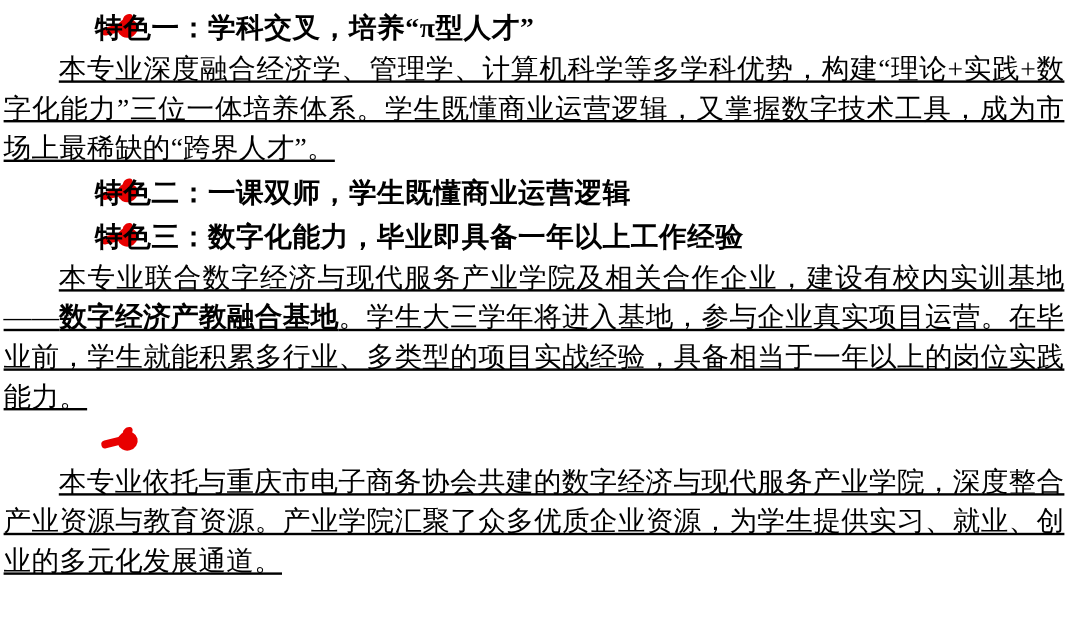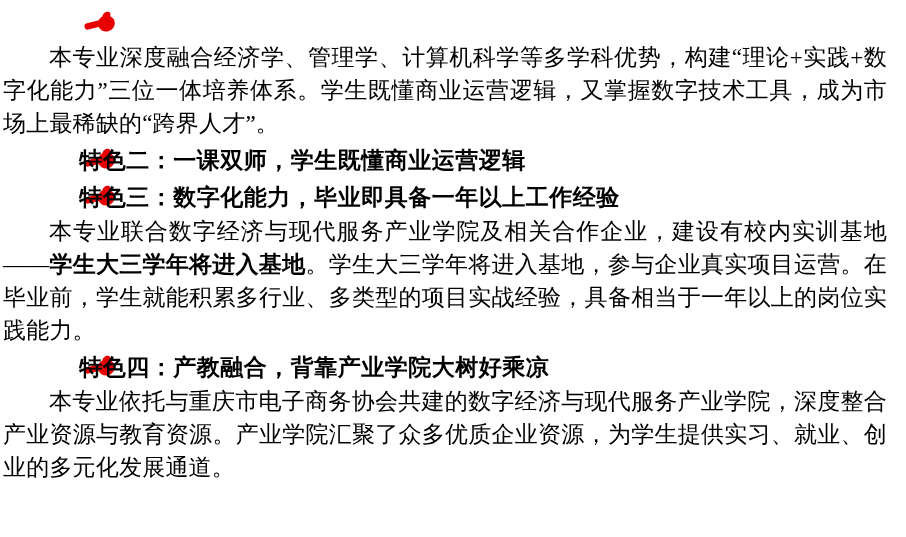--- a/index.html
+++ b/index.html
@@ -11,36 +11,36 @@
   .feature-section{margin:0;}
   .section-title{
     margin:4px 0 0 0;font-size:23px;line-height:33px;font-weight:700;
     text-indent:1.75em;white-space:nowrap;letter-spacing:0.5px;
   }
   .hand-icon{
     display:inline-block;width:32px;height:24px;vertical-align:-4px;margin-right:4px;
   }
   .section-paragraph{
     margin:1px 16px 0 0;font-size:23px;line-height:33px;
-    text-align:justify;text-indent:2em;letter-spacing:0.2px;
+    text-align:justify;text-indent:2em;letter-spacing:0.2px;text-decoration:underline;
   }
   .bold-seg{font-weight:700;}
 </style>
 </head>
 <body>
 
 <main class="page">
   <section class="feature-section">
     <h2 class="section-title"><span class="hand-icon" style="color: rgb(232, 0, 0);"><svg width="32" height="24" viewBox="0 0 32 24" xmlns="http://www.w3.org/2000/svg">
           <g transform="rotate(-14 16 12)" fill="currentColor">
             <ellipse cx="22" cy="14" rx="8.5" ry="8"></ellipse>
             <rect x="0" y="9" width="22" height="6.5" rx="3.2"></rect>
             <path d="M19 9 C19.5 4 24 1.5 27.5 3.5 C29.5 5 28 9 24.5 9.5 Z"></path>
           </g>
-        </svg></span></h2>
+        </svg></span><span>特色一：学科交叉，培养“π型人才”</span></h2>
     <p class="section-paragraph"><span>本专业深度融合经济学、管理学、计算机科学等多学科优势，构建“理论+实践+数字化能力”三位一体培养体系。学生既懂商业运营逻辑，又掌握数字技术工具，成为市场上最稀缺的“跨界人才”。</span></p>
   </section>
 
   <section class="feature-section">
     <h2 class="section-title"><span class="hand-icon" style="color: rgb(232, 0, 0);"><svg width="32" height="24" viewBox="0 0 32 24" xmlns="http://www.w3.org/2000/svg">
           <g transform="rotate(-14 16 12)" fill="currentColor">
             <ellipse cx="22" cy="14" rx="8.5" ry="8"></ellipse>
             <rect x="0" y="9" width="22" height="6.5" rx="3.2"></rect>
             <path d="M19 9 C19.5 4 24 1.5 27.5 3.5 C29.5 5 28 9 24.5 9.5 Z"></path>
           </g>
@@ -48,26 +48,26 @@
   </section>
 
   <section class="feature-section">
     <h2 class="section-title"><span class="hand-icon" style="color: rgb(232, 0, 0);"><svg width="32" height="24" viewBox="0 0 32 24" xmlns="http://www.w3.org/2000/svg">
           <g transform="rotate(-14 16 12)" fill="currentColor">
             <ellipse cx="22" cy="14" rx="8.5" ry="8"></ellipse>
             <rect x="0" y="9" width="22" height="6.5" rx="3.2"></rect>
             <path d="M19 9 C19.5 4 24 1.5 27.5 3.5 C29.5 5 28 9 24.5 9.5 Z"></path>
           </g>
         </svg></span><span>特色三：数字化能力，毕业即具备一年以上工作经验</span></h2>
-    <p class="section-paragraph"><span>本专业联合数字经济与现代服务产业学院及相关合作企业，建设有校内实训基地——</span><span class="bold-seg">学生大三学年将进入基地</span><span>。学生大三学年将进入基地，参与企业真实项目运营。在毕业前，学生就能积累多行业、多类型的项目实战经验，具备相当于一年以上的岗位实践能力。</span></p>
+    <p class="section-paragraph"><span>本专业联合数字经济与现代服务产业学院及相关合作企业，建设有校内实训基地——</span><span class="bold-seg">数字经济产教融合基地</span><span>。学生大三学年将进入基地，参与企业真实项目运营。在毕业前，学生就能积累多行业、多类型的项目实战经验，具备相当于一年以上的岗位实践能力。</span></p>
   </section>
 
   <section class="feature-section">
     <h2 class="section-title"><span class="hand-icon" style="color: rgb(232, 0, 0);"><svg width="32" height="24" viewBox="0 0 32 24" xmlns="http://www.w3.org/2000/svg">
           <g transform="rotate(-14 16 12)" fill="currentColor">
             <ellipse cx="22" cy="14" rx="8.5" ry="8"></ellipse>
             <rect x="0" y="9" width="22" height="6.5" rx="3.2"></rect>
             <path d="M19 9 C19.5 4 24 1.5 27.5 3.5 C29.5 5 28 9 24.5 9.5 Z"></path>
           </g>
-        </svg></span><span>特色四：产教融合，背靠产业学院大树好乘凉</span></h2>
+        </svg></span></h2>
     <p class="section-paragraph"><span>本专业依托与重庆市电子商务协会共建的数字经济与现代服务产业学院，深度整合产业资源与教育资源。产业学院汇聚了众多优质企业资源，为学生提供实习、就业、创业的多元化发展通道。</span></p>
   </section>
 </main>
 
 </body></html>

